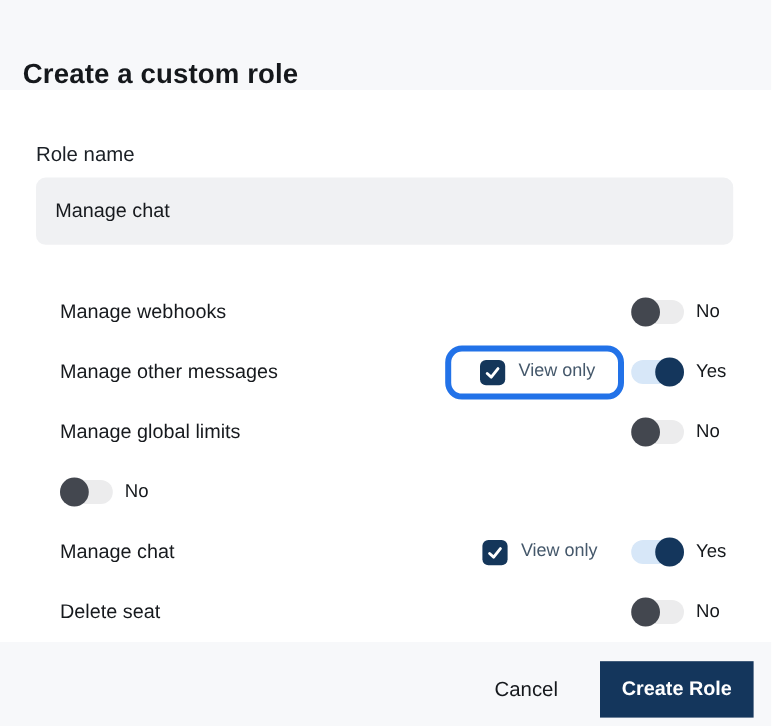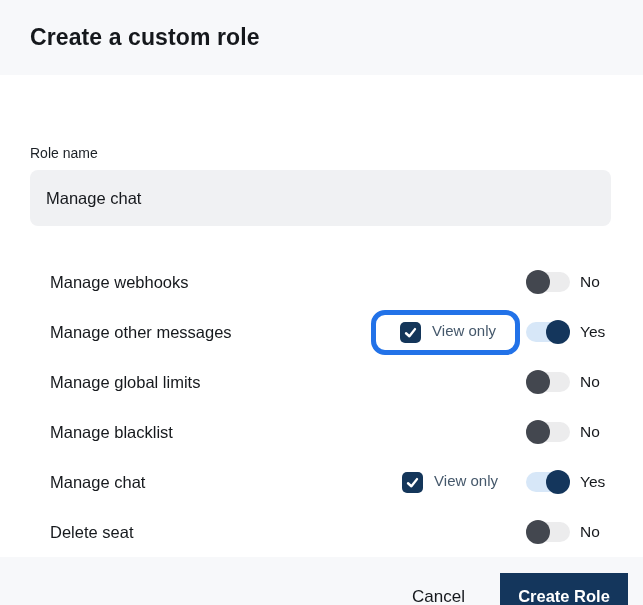--- a/index.html
+++ b/index.html
@@ -9,34 +9,34 @@
     background: #ffffff;
     color: #16191d;
     overflow: hidden;
   }
   .dialog { width: 643px; height: 605px; display: flex; flex-direction: column; overflow: hidden; background: #ffffff; }
 
   
   .dialog-header {
     height: 75px; flex: 0 0 75px;
     background: #f7f8fa;
-    display: flex; align-items: center;
-    padding: 0 30px;
+    display: flex; align-items: flex-end;
+    padding: 0 19px;
   }
   .dialog-title {
     font-size: 23px; font-weight: 700; color: #15181c; letter-spacing: 0.1px;
   }
 
   
   .dialog-body { flex: 1 1 auto; padding: 0 30px 0 30px; }
 
   .field-label {
     display: block;
-    margin-top: 70px;
-    font-size: 14px; color: #1b2026;
+    margin-top: 44px;
+    font-size: 17px; color: #1b2026;
   }
   .role-input {
     margin-top: 9px;
     width: 581px; height: 56px;
     background: #f0f1f3;
     border: none; border-radius: 8px;
     padding: 0 16px;
     font-family: "Liberation Sans", sans-serif;
     font-size: 16.5px; color: #16191d;
     outline: none;
@@ -162,21 +162,20 @@
         <div class="perm-controls">
           <div class="toggle off">
             <div class="track"></div>
             <div class="knob"></div>
           </div>
           <span class="toggle-state">No</span>
         </div>
       </div>
 
       <div class="perm-row">
-        <span class="perm-label">Manage blacklist</span>
         <div class="perm-controls">
           <div class="toggle off">
             <div class="track"></div>
             <div class="knob"></div>
           </div>
           <span class="toggle-state">No</span>
         </div>
       </div>
 
       <div class="perm-row">

